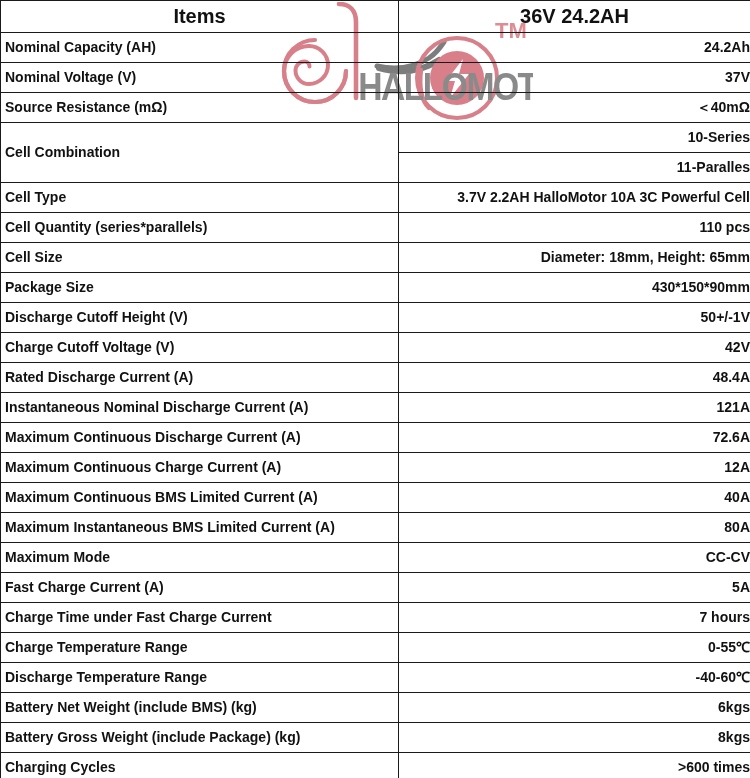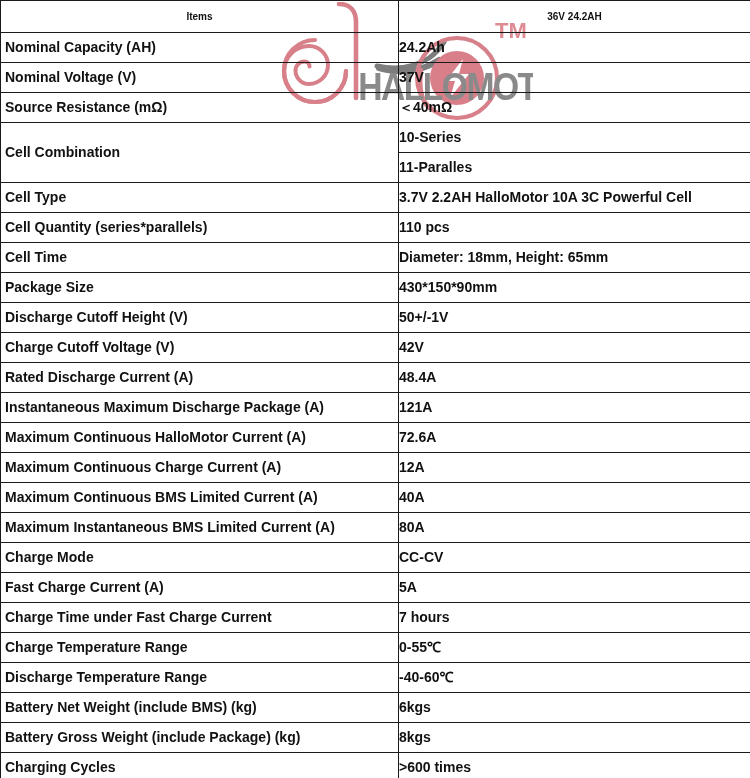--- a/index.html
+++ b/index.html
@@ -57,30 +57,30 @@
     font-weight: bold;
     line-height: 1.15;
     vertical-align: middle;
     white-space: nowrap;
     overflow: hidden;
   }
 
   .spec-table thead th {
     height: 31px;
     font-weight: bold;
-    font-size: 10px;
+    font-size: 20px;
     text-align: center;
   }
 
   td.item-cell {
     text-align: left;
     padding-left: 4px;
   }
   td.value-cell {
-    text-align: left;
+    text-align: right;
   }
   td.merged-item {
     vertical-align: middle;
   }
 
   .ws-pre { white-space: pre; }
 </style>
 </head>
 <body>
 
@@ -155,61 +155,61 @@
 
       <tr>
         <td class="item-cell">Cell Type</td>
         <td class="value-cell">3.7V 2.2AH HalloMotor 10A 3C Powerful Cell</td>
       </tr>
       <tr>
         <td class="item-cell">Cell Quantity (series*parallels)</td>
         <td class="value-cell">110 pcs</td>
       </tr>
       <tr>
-        <td class="item-cell">Cell Time</td>
+        <td class="item-cell">Cell Size</td>
         <td class="value-cell ws-pre">Diameter: 18mm,  Height: 65mm</td>
       </tr>
       <tr>
         <td class="item-cell">Package Size</td>
         <td class="value-cell">430*150*90mm</td>
       </tr>
       <tr>
         <td class="item-cell">Discharge Cutoff Height (V)</td>
         <td class="value-cell">50+/-1V</td>
       </tr>
       <tr>
         <td class="item-cell">Charge Cutoff Voltage (V)</td>
         <td class="value-cell">42V</td>
       </tr>
       <tr>
         <td class="item-cell">Rated Discharge Current (A)</td>
         <td class="value-cell">48.4A</td>
       </tr>
       <tr>
-        <td class="item-cell">Instantaneous Maximum Discharge Package (A)</td>
+        <td class="item-cell">Instantaneous Nominal Discharge Current (A)</td>
         <td class="value-cell">121A</td>
       </tr>
       <tr>
-        <td class="item-cell">Maximum Continuous HalloMotor Current (A)</td>
+        <td class="item-cell">Maximum Continuous Discharge Current (A)</td>
         <td class="value-cell">72.6A</td>
       </tr>
       <tr>
         <td class="item-cell">Maximum Continuous Charge Current (A)</td>
         <td class="value-cell">12A</td>
       </tr>
       <tr>
         <td class="item-cell">Maximum Continuous BMS Limited Current (A)</td>
         <td class="value-cell">40A</td>
       </tr>
       <tr>
         <td class="item-cell">Maximum Instantaneous BMS Limited Current (A)</td>
         <td class="value-cell">80A</td>
       </tr>
       <tr>
-        <td class="item-cell">Charge Mode</td>
+        <td class="item-cell">Maximum Mode</td>
         <td class="value-cell">CC-CV</td>
       </tr>
       <tr>
         <td class="item-cell">Fast Charge Current (A)</td>
         <td class="value-cell">5A</td>
       </tr>
       <tr>
         <td class="item-cell">Charge Time under Fast Charge Current</td>
         <td class="value-cell">7 hours</td>
       </tr>

